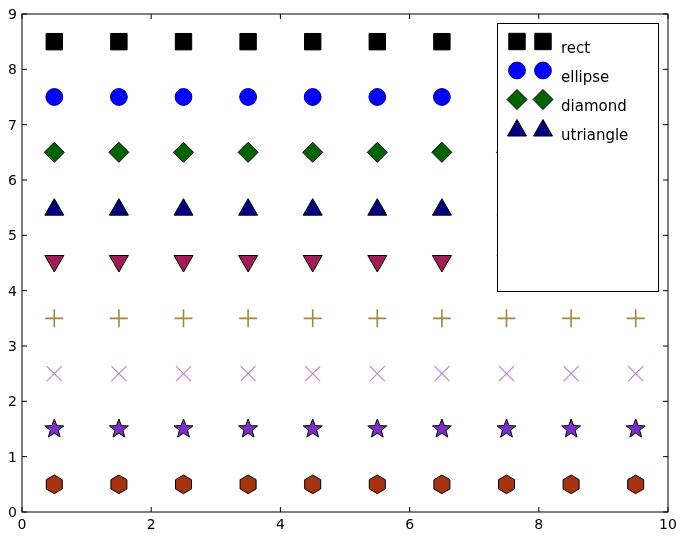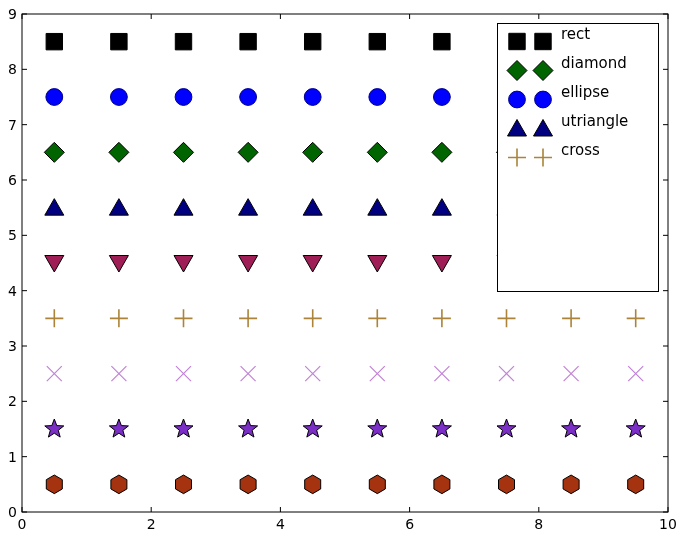--- a/index.html
+++ b/index.html
@@ -14,21 +14,21 @@
   .legend{
     position:absolute;
     left:497px;top:23px;
     width:160px;height:261px;
     background:#ffffff;
     border:1px solid #000000;
     padding-top:3px;padding-bottom:3px;
     box-sizing:content-box;
   }
   .legend-row{
-    display:flex;align-items:flex-start;
+    display:flex;align-items:flex-end;
     height:29px;padding-left:7px;
   }
   .legend-label{
     font-size:15px;color:#000000;margin-left:6px;line-height:1;
     white-space:nowrap;
   }
   text.tick-label{fill:#000000;font-family:"DejaVu Sans", sans-serif;font-size:14px;}
 </style>
 </head>
 <body>
@@ -196,40 +196,33 @@
   <div class="legend" id="legend">
       <div class="legend-row">
         <svg width="50" height="29">
           <path d="M-8.2,-8.2H8.2V8.2H-8.2Z" fill="#000000" stroke="#000000" stroke-width="1" transform="translate(12,14.5)"></path>
           <path d="M-8.2,-8.2H8.2V8.2H-8.2Z" fill="#000000" stroke="#000000" stroke-width="1" transform="translate(38,14.5)"></path>
         </svg>
         <span class="legend-label">rect</span>
       </div>
       <div class="legend-row">
         <svg width="50" height="29">
+          <circle r="8.4" fill="#0000ff" stroke="#00008b" stroke-width="1" transform="translate(12,14.5)"></circle>
+          <circle r="8.4" fill="#0000ff" stroke="#00008b" stroke-width="1" transform="translate(38,14.5)"></circle>
+        </svg>
+        <span class="legend-label">ellipse</span>
+      </div>
+      <div class="legend-row">
+        <svg width="50" height="29">
           <path d="M0,-10L10,0L0,10L-10,0Z" fill="#006400" stroke="#000000" stroke-width="1" transform="translate(12,14.5)"></path>
           <path d="M0,-10L10,0L0,10L-10,0Z" fill="#006400" stroke="#000000" stroke-width="1" transform="translate(38,14.5)"></path>
         </svg>
         <span class="legend-label">diamond</span>
       </div>
       <div class="legend-row">
         <svg width="50" height="29">
-          <circle r="8.4" fill="#0000ff" stroke="#00008b" stroke-width="1" transform="translate(12,14.5)"></circle>
-          <circle r="8.4" fill="#0000ff" stroke="#00008b" stroke-width="1" transform="translate(38,14.5)"></circle>
-        </svg>
-        <span class="legend-label">ellipse</span>
-      </div>
-      <div class="legend-row">
-        <svg width="50" height="29">
           <path d="M0,-9L9.5,7.5L-9.5,7.5Z" fill="#000080" stroke="#000000" stroke-width="1" transform="translate(12,14.5)"></path>
           <path d="M0,-9L9.5,7.5L-9.5,7.5Z" fill="#000080" stroke="#000000" stroke-width="1" transform="translate(38,14.5)"></path>
         </svg>
         <span class="legend-label">utriangle</span>
-      </div>
-      <div class="legend-row">
-        <svg width="50" height="29">
-          <path d="M-9,0H9M0,-9V9" fill="none" stroke="#ab8439" stroke-width="1.6" transform="translate(12,14.5)"></path>
-          <path d="M-9,0H9M0,-9V9" fill="none" stroke="#ab8439" stroke-width="1.6" transform="translate(38,14.5)"></path>
-        </svg>
-        <span class="legend-label">cross</span>
       </div>
     </div>
 </div>
 
 </body></html>

